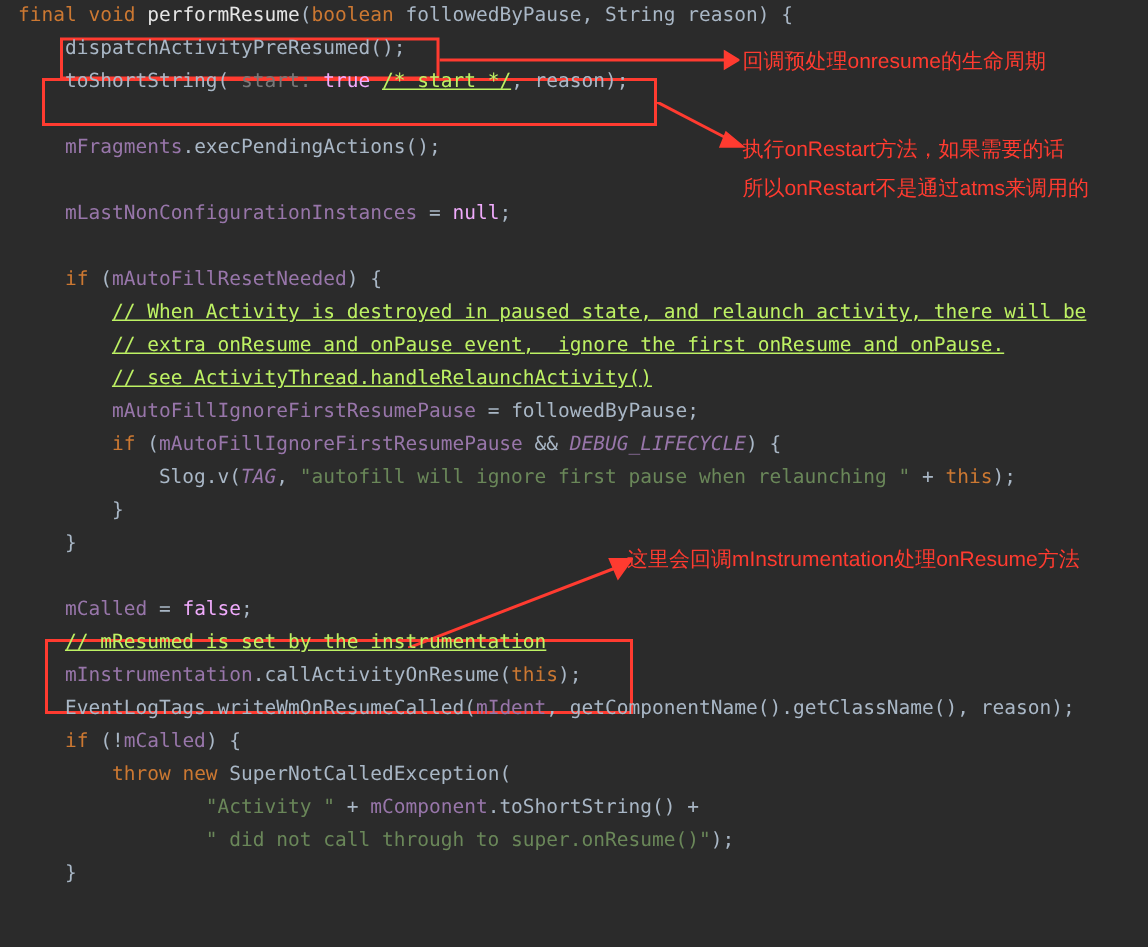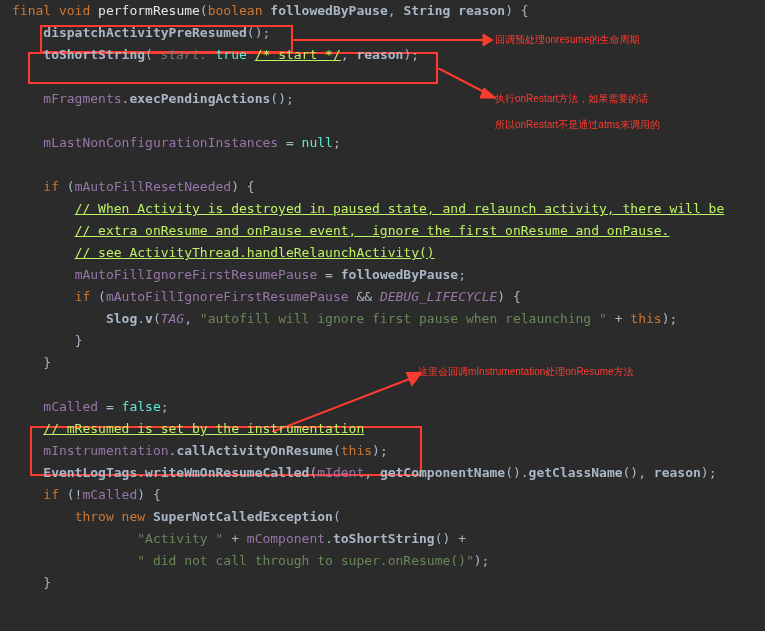--- a/index.html
+++ b/index.html
@@ -10,36 +10,36 @@
     line-height:22px;
     width:765px;
     height:631px;
     overflow:hidden;
     position:relative;
     padding: 0 0 0 12px;
   }
   pre { white-space:pre; position:relative; z-index:3; }
   .kw  { color:#cc7832; }
   .def { color:#e5e5e5; }
-  .ident{ color:#a9b7c6;font-weight:bold; }
+  .ident{ color:#a9b7c6; }
   .pun { color:#a9b7c6; }
   .field{ color:#9876aa; }
   .cmt { color:#bef264;text-decoration:underline; }
-  .hint{ color:#787878; font-style:italic;}
+  .hint{ color:#787878; }
   .str { color:#6a8759; }
   .con { color:#9876aa; font-style:italic;}
-  .bool{ color:#5eead4; }
+  .bool{ color:#f0abfc; }
 
   .redbox { position:absolute; border:2px solid #ff3b30; z-index:2; pointer-events:none; }
   #box1 { left:40px;  top:25px;  width:253px; height:28px; }
   #box2 { left:28px;  top:52px;  width:410px; height:32px;}
   #box3 { left:30px;  top:426px; width:392px; height:50px;}
 
   .arrow{ position:absolute; stroke:#ff3b30; fill:#ff3b30; z-index:2; pointer-events:none;}
-  .ann  { position:absolute; color:#ff3b30; font-family:"Microsoft YaHei","PingFang SC",sans-serif; font-size:10px; line-height:20px; z-index:3; }
+  .ann  { position:absolute; color:#ff3b30; font-family:"Microsoft YaHei","PingFang SC",sans-serif; font-size:14px; line-height:20px; z-index:3; }
   #a1 { left:495px; top:30px; }
   #a2 { left:495px; top:89px;text-align:center; }
   #a3 { left:495px; top:115px; white-space:normal;}
   #a4 { left:418px; top:362px; white-space:normal;}
 </style>
 </head>
 <body>
 
 <div id="box1" class="redbox"></div>
 <div id="box2" class="redbox"></div>

